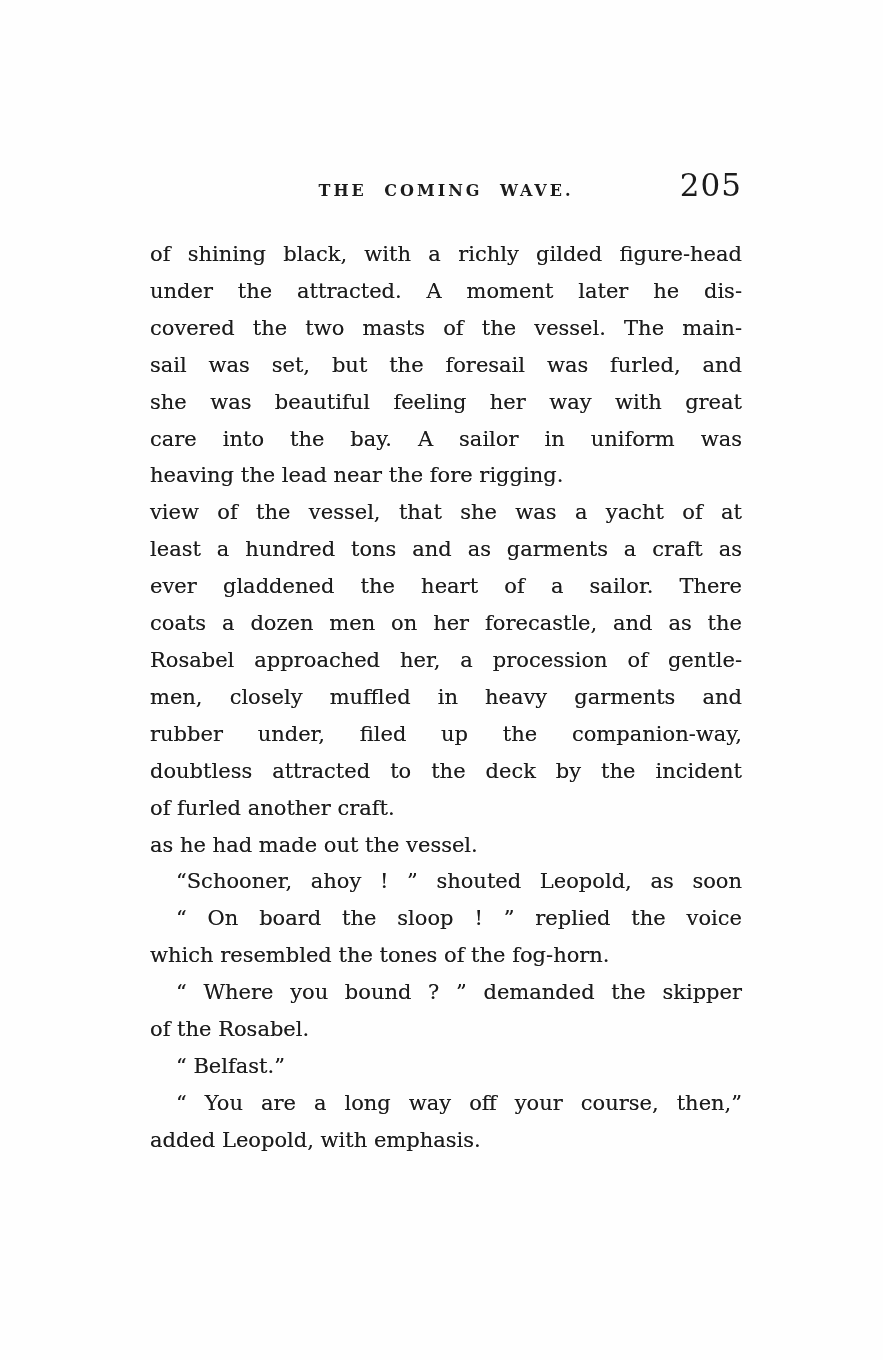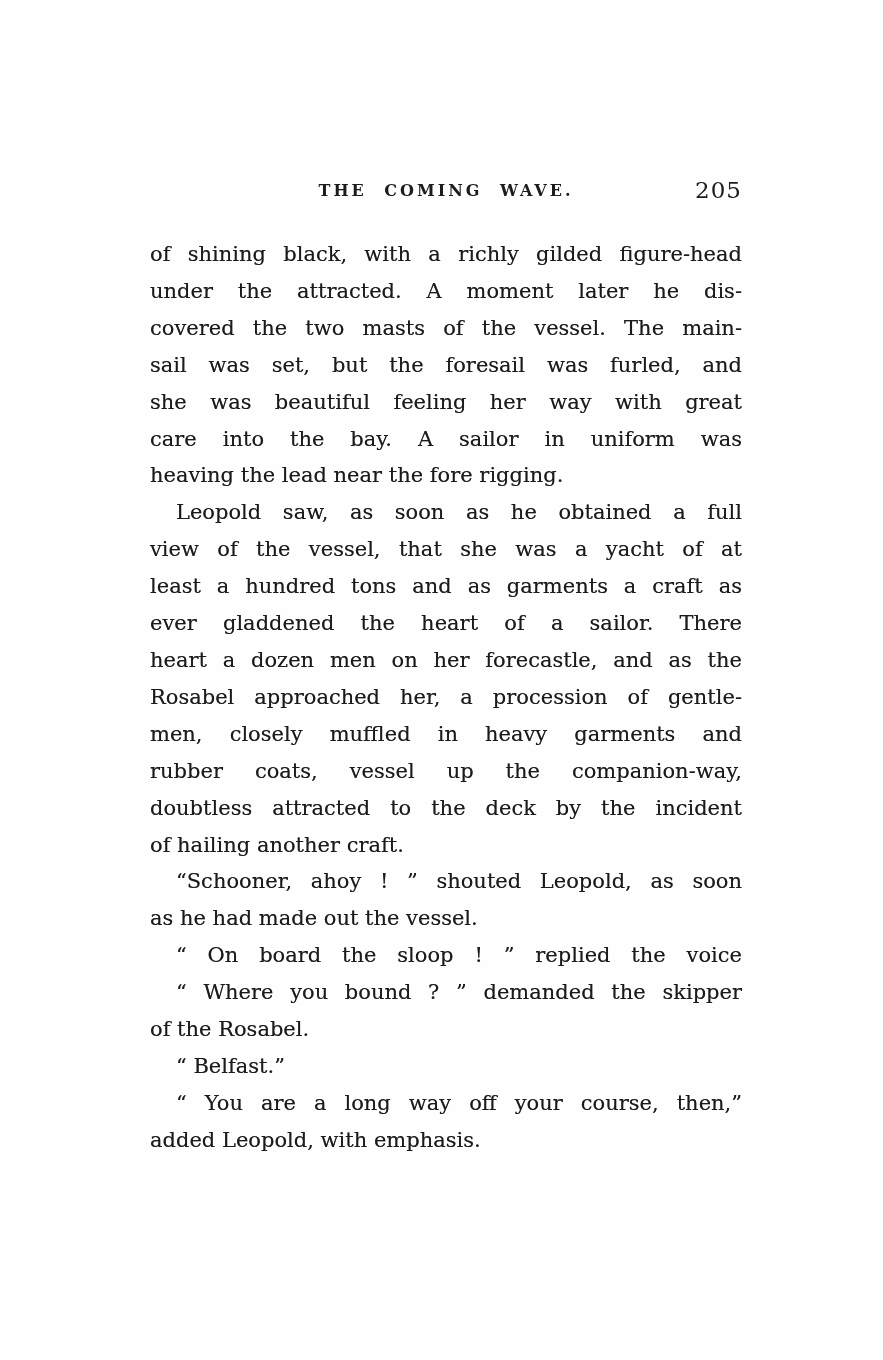--- a/index.html
+++ b/index.html
@@ -38,21 +38,21 @@
     font-weight: bold;
     letter-spacing: 3px;
     word-spacing: 9px;
     color: #1c1c1c;
     white-space: nowrap;
   }
   .page-number {
     position: absolute;
     right: 0;
     bottom: -3px;
-    font-size: 23px;
+    font-size: 31px;
     color: #1c1c1c;
     letter-spacing: 1px;
   }
   .text-block {
     margin-top: 36px;
     color: #1b1b1b;
     font-size: 21px;
     line-height: 36.9px;
     text-shadow: 0 0 0.5px rgba(20,20,20,0.55);
   }
@@ -89,37 +89,37 @@
         <div class="paragraph">
           <div class="tline">of shining black, with a richly gilded figure-head</div>
           <div class="tline">under the attracted. A moment later he dis-</div>
           <div class="tline">covered the two masts of the vessel. The main-</div>
           <div class="tline">sail was set, but the foresail was furled, and</div>
           <div class="tline">she was beautiful feeling her way with great</div>
           <div class="tline">care into the bay. A sailor in uniform was</div>
           <div class="tline lastline">heaving the lead near the fore rigging.</div>
         </div>
         <div class="paragraph">
-          <div class="tline"><span class="para-indent"></span>Leopold saw, as soon as he obtained a full</div>
           <div class="tline">view of the vessel, that she was a yacht of at</div>
           <div class="tline">least a hundred tons and as garments a craft as</div>
           <div class="tline">ever gladdened the heart of a sailor. There</div>
-          <div class="tline">heart a dozen men on her forecastle, and as the</div>
+          <div class="tline">coats a dozen men on her forecastle, and as the</div>
           <div class="tline">Rosabel approached her, a procession of gentle-</div>
           <div class="tline">men, closely muffled in heavy garments and</div>
-          <div class="tline">rubber coats, vessel up the companion-way,</div>
+          <div class="tline">rubber under, filed up the companion-way,</div>
           <div class="tline">doubtless attracted to the deck by the incident</div>
-          <div class="tline lastline">of hailing another craft.</div>
+          <div class="tline lastline">of furled another craft.</div>
         </div>
         <div class="paragraph">
+          <div class="tline lastline">as he had made out the vessel.</div>
           <div class="tline"><span class="para-indent"></span>“Schooner, ahoy ! ” shouted Leopold, as soon</div>
-          <div class="tline lastline">as he had made out the vessel.</div>
         </div>
         <div class="paragraph">
           <div class="tline"><span class="para-indent"></span>“ On board the sloop ! ” replied the voice</div>
+          <div class="tline lastline">which resembled the tones of the fog-horn.</div>
         </div>
         <div class="paragraph">
           <div class="tline"><span class="para-indent"></span>“ Where you bound ? ” demanded the skipper</div>
           <div class="tline lastline">of the Rosabel.</div>
         </div>
         <div class="paragraph">
           <div class="tline lastline"><span class="para-indent"></span>“ Belfast.”</div>
         </div>
         <div class="paragraph">
           <div class="tline"><span class="para-indent"></span>“ You are a long way off your course, then,”</div>

